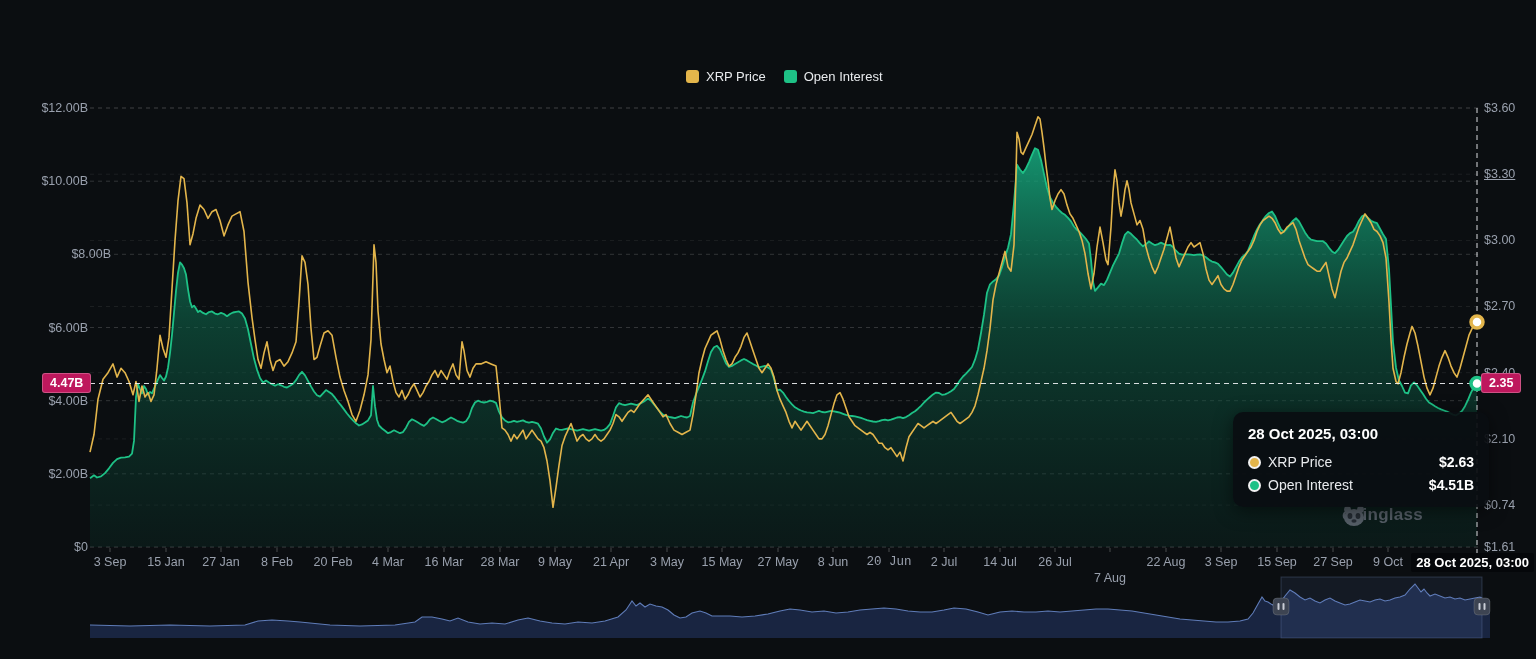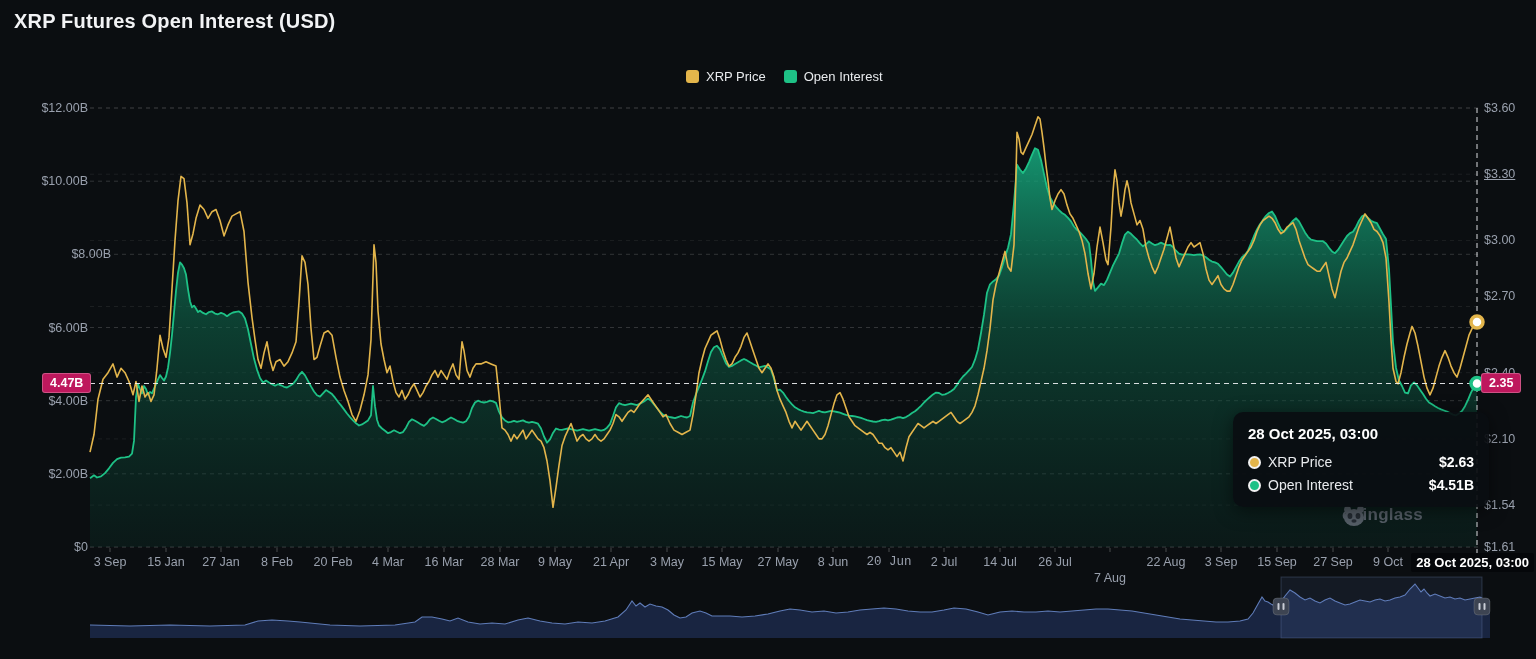--- a/index.html
+++ b/index.html
@@ -29,21 +29,20 @@
   .tooltip-dot{width:9px;height:9px;border-radius:50%;border:2px solid #F2F2F2;flex:0 0 auto;}
   .tooltip-label{color:#E8EAED;}
   .tooltip-value{margin-left:auto;font-weight:700;color:#FFFFFF;}
   .watermark{position:absolute;left:1342px;top:505px;display:flex;align-items:center;gap:8px;z-index:5;opacity:.85;}
   .watermark-text{font-size:17px;font-weight:700;color:#646B76;letter-spacing:.3px;}
 </style>
 </head>
 <body>
 
 <div id="app">
-  <div class="page-title">XRP Futures Open Interest (USD)</div>
 
   <div class="legend">
     <div class="legend-item">
       <span class="legend-swatch" style="background: rgb(227, 181, 75);"></span>
       <span class="legend-label">XRP Price</span>
     </div>
     <div class="legend-item">
       <span class="legend-swatch" style="background: rgb(30, 193, 134);"></span>
       <span class="legend-label">Open Interest</span>
     </div>
@@ -118,24 +117,24 @@
       <div class="axis-label left" style="top: 108px;">$12.00B</div>
       <div class="axis-label left" style="top: 181.167px;">$10.00B</div>
       <div class="axis-label left" style="top: 254.333px; margin-left: 23px;">$8.00B</div>
       <div class="axis-label left" style="top: 327.5px;">$6.00B</div>
       <div class="axis-label left" style="top: 400.667px;">$4.00B</div>
       <div class="axis-label left" style="top: 473.833px;">$2.00B</div>
       <div class="axis-label left" style="top: 547px;">$0</div>
       <div class="axis-label right" style="top: 108px;">$3.60</div>
       <div class="axis-label right" style="top: 174.181px; text-decoration: underline;">$3.30</div>
       <div class="axis-label right" style="top: 240.362px;">$3.00</div>
-      <div class="axis-label right" style="top: 296px;">$2.70</div>
+      <div class="axis-label right" style="top: 306px;">$2.70</div>
       <div class="axis-label right" style="top: 372.724px;">$2.40</div>
       <div class="axis-label right" style="top: 438.905px;">$2.10</div>
-      <div class="axis-label right" style="top: 505.085px;">$1.54</div>
+      <div class="axis-label right" style="top: 505.085px;">$0.74</div>
       <div class="axis-label right" style="top: 547px;">$1.61</div>
       <div class="x-label" style="left: 110px;">3 Sep</div>
       <div class="x-label" style="left: 166px;">15 Jan</div>
       <div class="x-label" style="left: 221px;">27 Jan</div>
       <div class="x-label" style="left: 277px;">8 Feb</div>
       <div class="x-label" style="left: 333px;">20 Feb</div>
       <div class="x-label" style="left: 388px;">4 Mar</div>
       <div class="x-label" style="left: 444px;">16 Mar</div>
       <div class="x-label" style="left: 500px;">28 Mar</div>
       <div class="x-label" style="left: 555px;">9 May</div>

